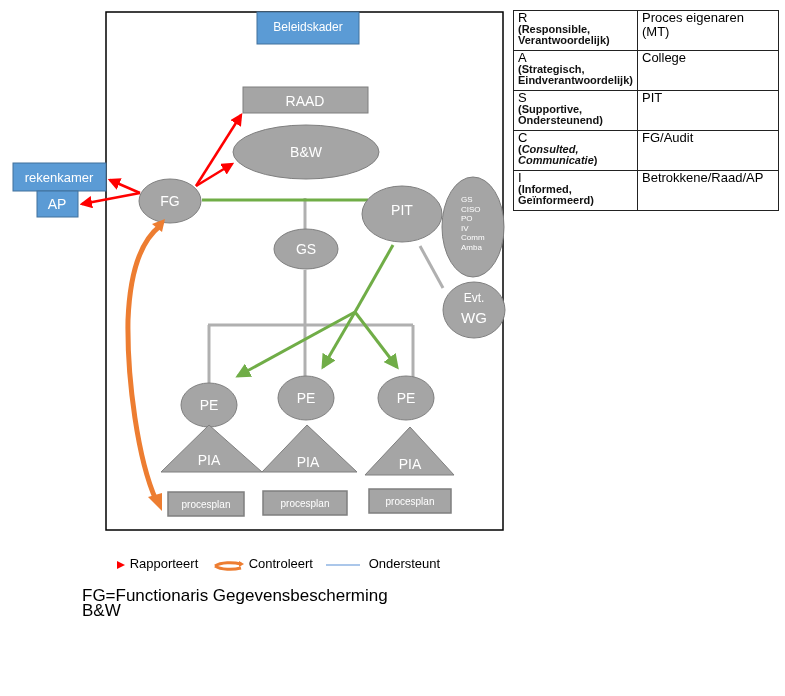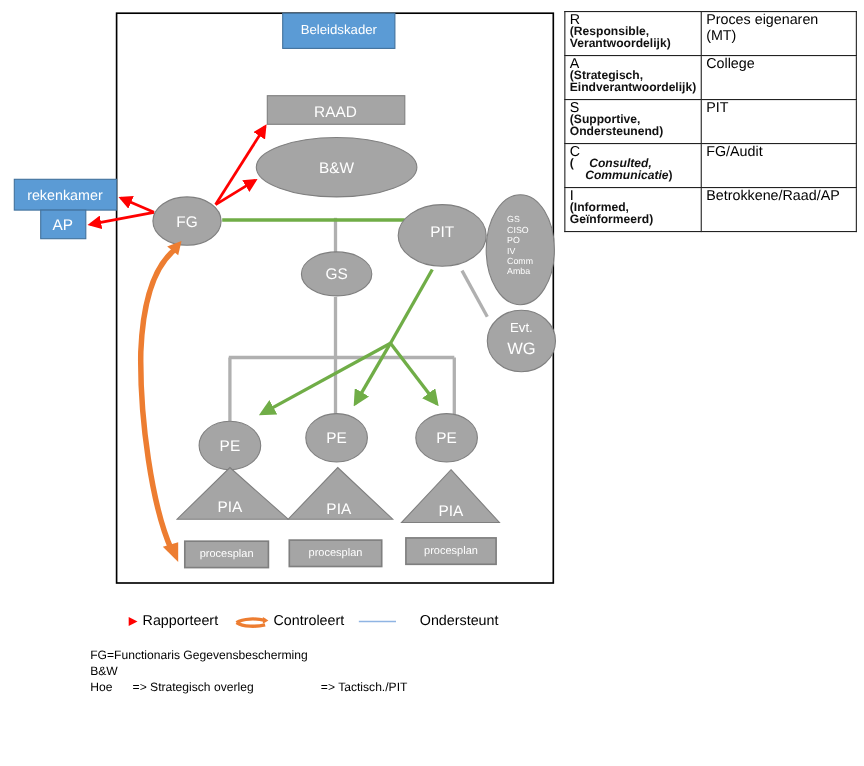--- a/index.html
+++ b/index.html
@@ -6,27 +6,27 @@
   body { width:785px; height:696px; position:relative; overflow:hidden;
          font-family:"Liberation Sans", sans-serif; color:#000; }
   #diagram { position:absolute; left:0; top:0; width:785px; height:545px; }
   .node-text { font-family:"Liberation Sans", sans-serif; fill:#ffffff; text-anchor:middle; dominant-baseline:central; }
   
   #raci { position:absolute; left:513px; top:10px; width:266px; border-collapse:collapse; }
   #raci td { border:1.5px solid #222; vertical-align:top; padding:0 4px; }
   #raci td.k { width:115px; height:39px; }
   #raci .letter { font-size:13px; line-height:13px; display:block; }
   #raci .sub { font-size:11px; line-height:11px; display:block; color:#111;font-weight:bold; }
-  #raci .sub i { font-style:italic;margin-left:14px; }
+  #raci .sub i { font-style:italic; }
   #raci td.v { font-size:13px; line-height:14px; }
   
   #legend { position:absolute; left:78px; top:555px; height:20px; font-size:13px; }
   .leg-item { position:absolute; top:0; white-space:nowrap; line-height:18px; }
   
-  #notes { position:absolute; left:82px; top:589px; font-size:11px; line-height:14.5px; }
+  #notes { position:absolute; left:82px; top:589px; font-size:17px; line-height:14.5px; }
   .note-line { white-space:pre; }
 </style>
 </head>
 <body>
 
 <svg id="diagram" viewBox="0 0 785 545">
   <defs>
     <marker id="arrRed" viewBox="0 0 10 10" refX="8" refY="5" markerWidth="5" markerHeight="5" orient="auto">
       <path d="M0,0 L10,5 L0,10 z" fill="#ff0000"></path>
     </marker>
@@ -213,21 +213,20 @@
     <svg width="32" height="12" style="vertical-align:middle">
       <path d="M2,7 C8,3 20,3 28,5 M2,7 C8,11 20,11 28,9" stroke="#ed7d31" stroke-width="3" fill="none"></path>
       <path d="M26,2 L31,5 L26,8 z" fill="#ed7d31"></path>
     </svg>
     <span>Controleert</span>
   </div>
   <div class="leg-item" style="left:248px;">
     <svg width="36" height="12" style="vertical-align:middle">
       <line x1="0" y1="6" x2="34" y2="6" stroke="#8fb4e3" stroke-width="1.5"></line>
     </svg>
-    <span style="margin-left:16px">Ondersteunt</span>
+    <span style="margin-left:3px">Ondersteunt</span>
   </div>
 </div>
 
 <div id="notes">
   <div class="note-line">FG=Functionaris Gegevensbescherming</div>
   <div class="note-line">B&amp;W</div>
-  <div class="note-line">Hoe      =&gt; Strategisch overleg                    =&gt; Tactisch./PIT</div>
 </div>
 
 </body></html>

